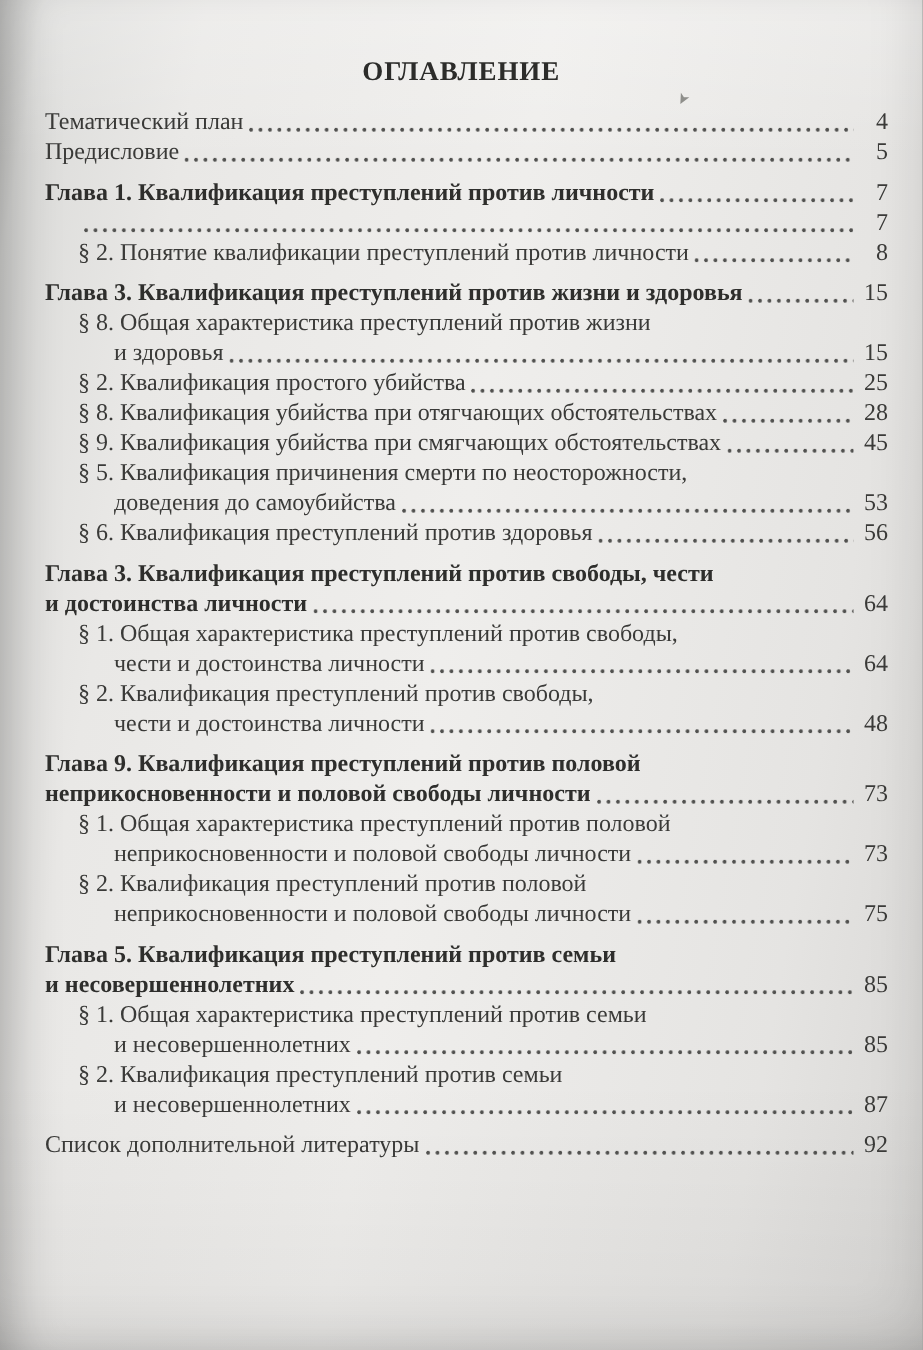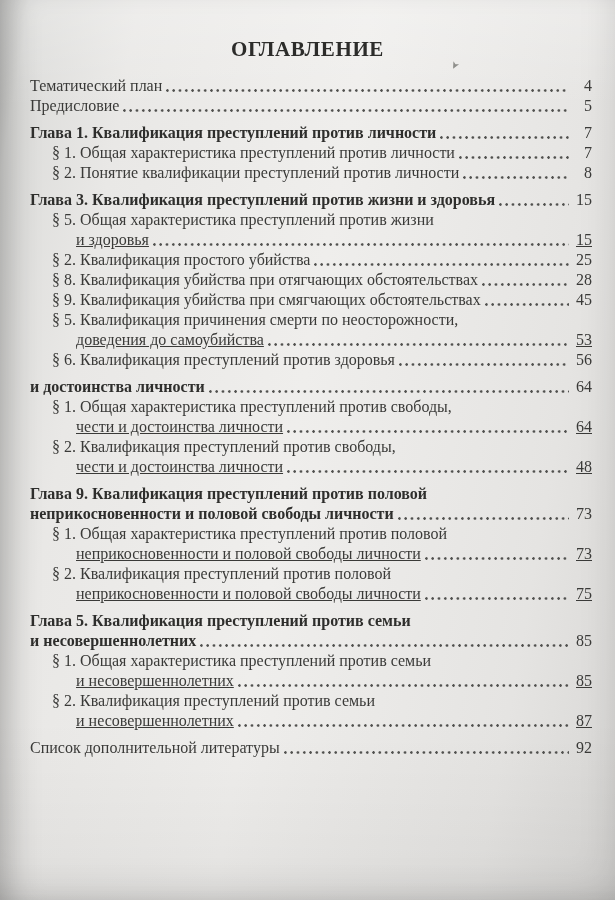--- a/index.html
+++ b/index.html
@@ -15,21 +15,21 @@
     color:#3a3a38;
     background:
       linear-gradient(180deg, rgba(255,255,255,.25) 0%, rgba(255,255,255,0) 12%, rgba(0,0,0,0) 80%, rgba(0,0,0,.05) 100%),
       linear-gradient(100deg, #c6c6c4 0%, #dcdcda 4%, #e9e8e6 18%, #efeeec 48%, #e5e4e2 82%, #d8d7d5 100%);
     box-shadow: inset 28px 0 34px -22px rgba(0,0,0,.28),
                 inset -16px -24px 48px -30px rgba(0,0,0,.22);
   }
   .title{
     margin:37px 0 0 0;
     text-align:center;
-    font-size:21px;
+    font-size:18px;
     font-weight:bold;
     letter-spacing:.6px;
     color:#2c2c2a;
   }
   .pen-mark{
     position:absolute;
     left:451px; top:60px;
     font-size:10px;
     color:#70706c;
     opacity:.75;
@@ -42,21 +42,21 @@
   }
   .entry{margin:0;}
   .entry.chapter{font-weight:bold;color:#2e2e2c;margin-top:7px;}
   .entry.gap{margin-top:7px;}
   .line{
     display:flex;
     line-height:20px;
     align-items:baseline;
   }
   .entry.section .line{padding-left:22px;}
-  .entry.section .line.cont{padding-left:46px;text-decoration:underline;}
+  .entry.section .line.cont{padding-left:46px;}
   .txt{white-space:nowrap;}
   .leader{
     flex:1;
     height:5px;
     align-self:flex-end;
     margin:0 3px 3px 4px;
     background-image:radial-gradient(circle at 1.4px 2.5px, #51514f 1.05px, rgba(0,0,0,0) 1.5px);
     background-size:6.3px 5px;
     background-repeat:repeat-x;
     background-position:left bottom;
@@ -92,42 +92,41 @@
       </div>
       <div class="entry chapter gap">
         <div class="line">
           <span class="txt">Глава 1. Квалификация преступлений против личности</span>
           <span class="leader"></span>
           <span class="pg">7</span>
         </div>
       </div>
       <div class="entry section">
         <div class="line">
-          <span class="txt">§ 1. Общая характеристика преступлений против личности</span>
           <span class="leader"></span>
           <span class="pg">7</span>
         </div>
       </div>
       <div class="entry section">
         <div class="line">
           <span class="txt">§ 2. Понятие квалификации преступлений против личности</span>
           <span class="leader"></span>
           <span class="pg">8</span>
         </div>
       </div>
       <div class="entry chapter gap">
         <div class="line">
           <span class="txt">Глава 3. Квалификация преступлений против жизни и здоровья</span>
           <span class="leader"></span>
           <span class="pg">15</span>
         </div>
       </div>
       <div class="entry section">
         <div class="line">
-          <span class="txt">§ 5. Общая характеристика преступлений против жизни</span>
+          <span class="txt">§ 8. Общая характеристика преступлений против жизни</span>
         </div>
         <div class="line cont">
           <span class="txt">и здоровья</span>
           <span class="leader"></span>
           <span class="pg">15</span>
         </div>
       </div>
       <div class="entry section">
         <div class="line">
           <span class="txt">§ 2. Квалификация простого убийства</span>
@@ -160,20 +159,23 @@
         </div>
       </div>
       <div class="entry section">
         <div class="line">
           <span class="txt">§ 6. Квалификация преступлений против здоровья</span>
           <span class="leader"></span>
           <span class="pg">56</span>
         </div>
       </div>
       <div class="entry chapter gap">
+        <div class="line">
+          <span class="txt">Глава 3. Квалификация преступлений против свободы, чести</span>
+        </div>
         <div class="line cont">
           <span class="txt">и достоинства личности</span>
           <span class="leader"></span>
           <span class="pg">64</span>
         </div>
       </div>
       <div class="entry section">
         <div class="line">
           <span class="txt">§ 1. Общая характеристика преступлений против свободы,</span>
         </div>

